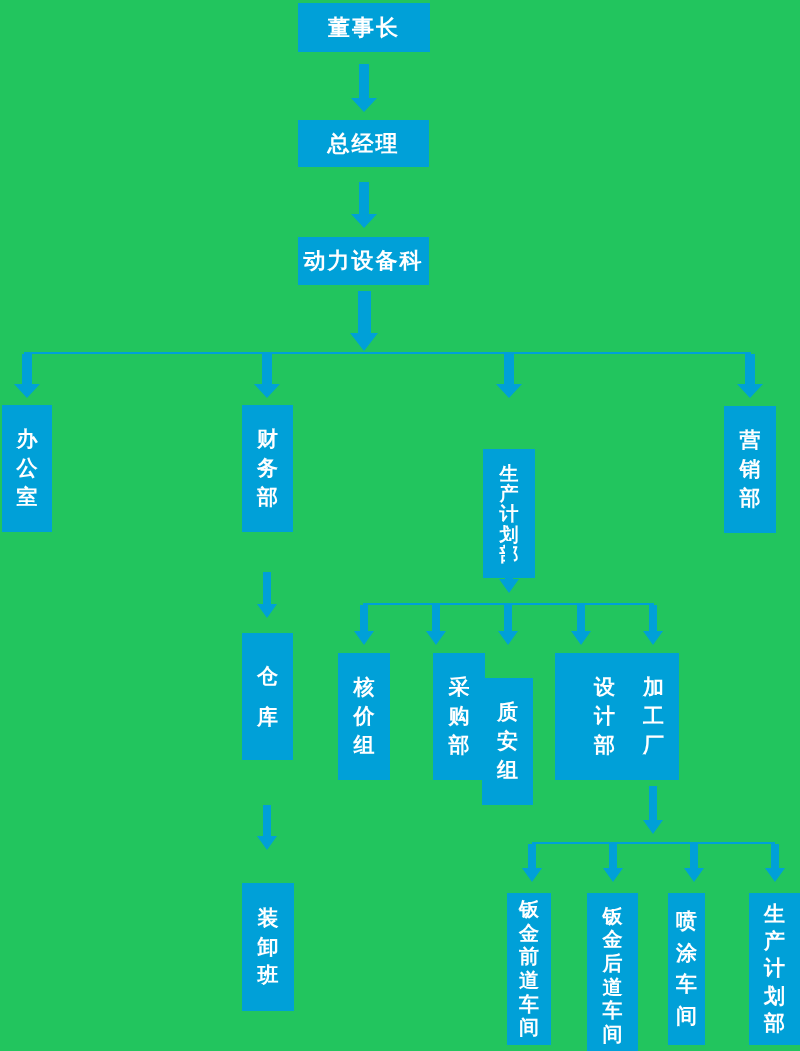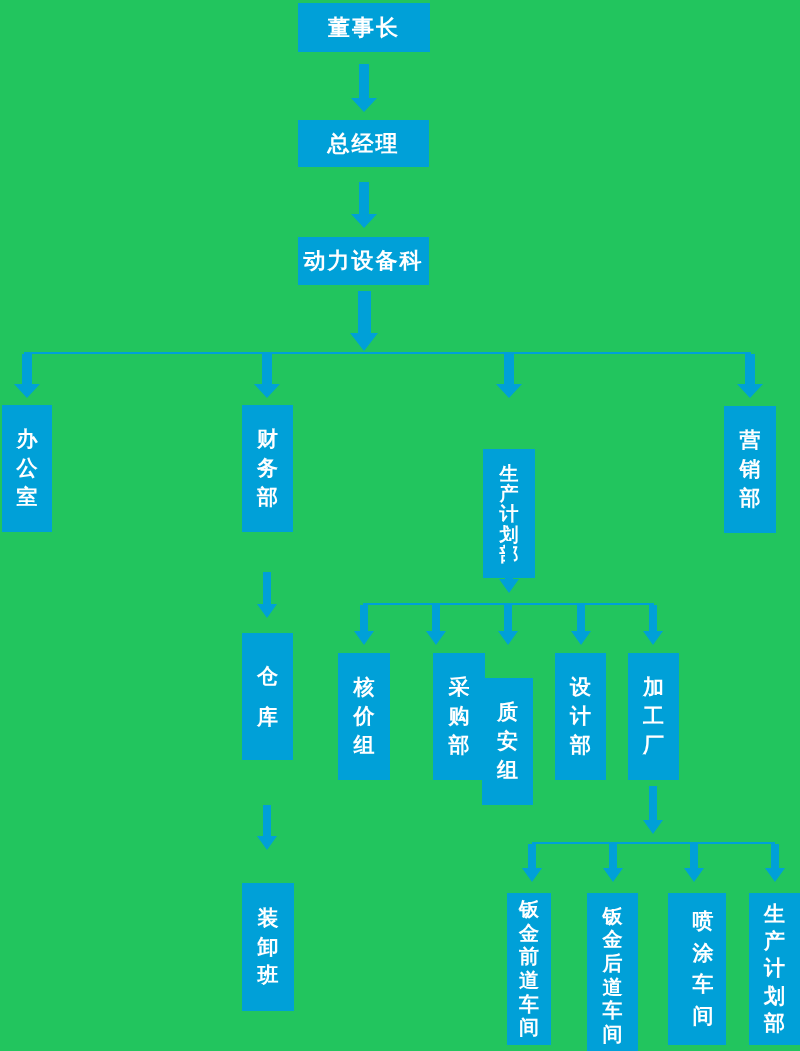--- a/index.html
+++ b/index.html
@@ -152,21 +152,21 @@
 
   <div class="node v t3" style="left:338px;top:653px;width:52px;height:127px;">
     <span>核价组</span>
   </div>
   <div class="node v t3" style="left:394px;top:653px;width:52px;height:127px;margin-left:39px;">
     <span>采购部</span>
   </div>
   <div class="node v t3" style="left:482px;top:653px;width:51px;height:127px;margin-top:25px;">
     <span>质安组</span>
   </div>
-  <div class="node v t3" style="left:555px;top:653px;width:51px;height:127px;">
+  <div class="node v t3" style="left:555px;top:653px;width:51px;height:127px;padding-left:24px;">
     <span>设计部</span>
   </div>
   <div class="node v t3" style="left:628px;top:653px;width:51px;height:127px;">
     <span>加工厂</span>
   </div>
 
   <div class="arrow sz-s" style="left:257px;top:805px;height:45px;">
     <div class="stem"></div>
     <div class="head"></div>
   </div>
@@ -196,20 +196,20 @@
     <div class="stem"></div>
     <div class="head"></div>
   </div>
 
   <div class="node v t6" style="left:507px;top:893px;width:44px;height:152px;">
     <span>钣金前道车间</span>
   </div>
   <div class="node v t6" style="left:587px;top:893px;width:51px;height:165px;">
     <span>钣金后道车间</span>
   </div>
-  <div class="node v t4w" style="left:668px;top:893px;width:46px;height:152px;padding-left:12px;">
+  <div class="node v t4w" style="left:668px;top:893px;width:37px;height:152px;">
     <span>喷涂车间</span>
   </div>
   <div class="node v t5w" style="left:749px;top:893px;width:51px;height:152px;">
     <span>生产计划部</span>
   </div>
 
 </div>
 
 </body></html>

